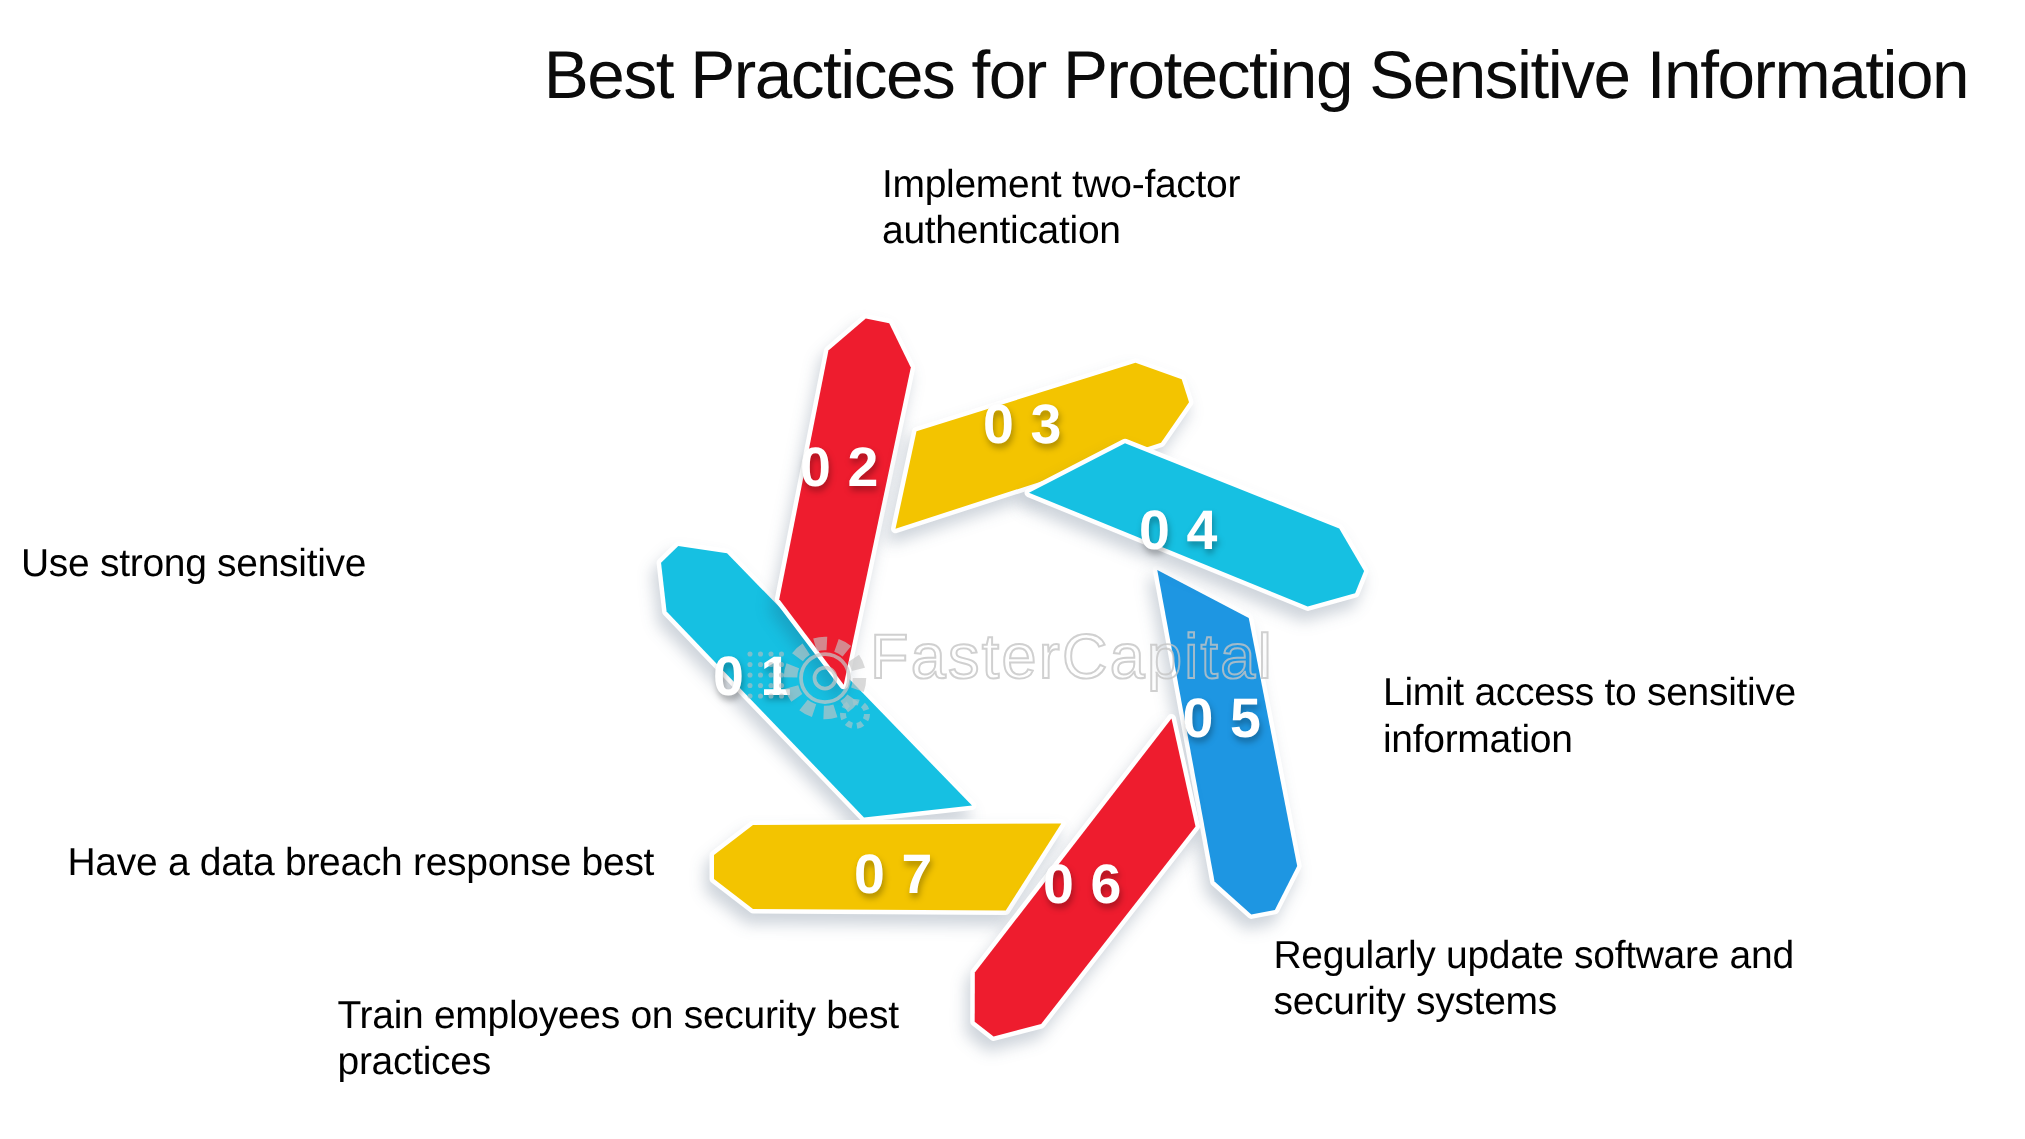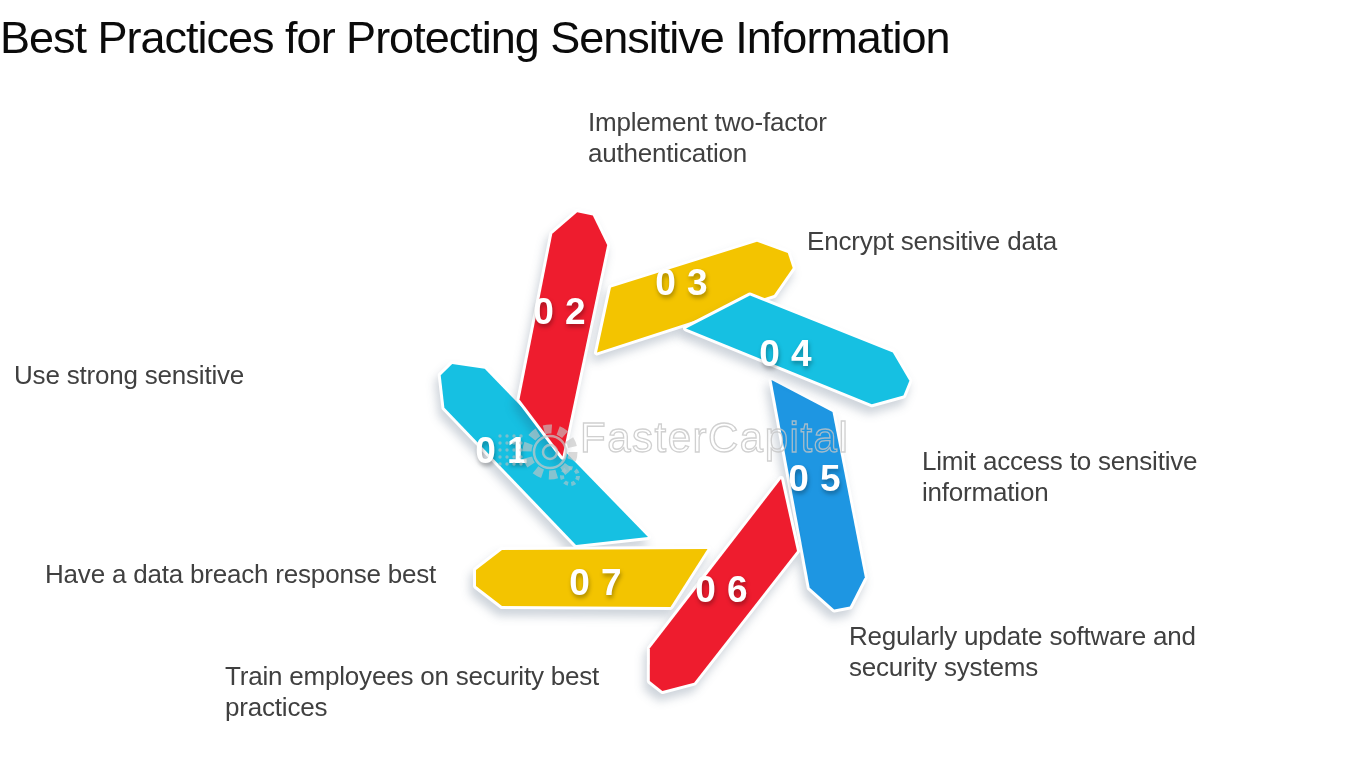--- a/index.html
+++ b/index.html
@@ -1,35 +1,35 @@
 <!DOCTYPE html>
 <html><head>
 <meta charset="utf-8">
 <style>
   html,body{margin:0;padding:0;background:#ffffff;}
   .stage{
     position:relative;width:1350px;height:759px;overflow:hidden;background:#ffffff;
     font-family:"Liberation Sans",sans-serif;
   }
   .title{
-    position:absolute;left:0;top:12px;width:1312px;text-align:left;
+    position:absolute;left:0;top:24px;width:1312px;text-align:right;
     font-size:45px;font-weight:400;color:#0b0b0b;letter-spacing:-1px;white-space:nowrap;
   }
   .diagram-svg{position:absolute;left:0;top:0;}
   .arrow{
     stroke:#ffffff;stroke-width:6;stroke-linejoin:round;paint-order:stroke;
     filter:drop-shadow(-3px 7px 5px rgba(30,60,90,.22));
   }
   .num{
     font-family:"Liberation Sans",sans-serif;font-weight:700;font-size:37px;
     fill:#ffffff;letter-spacing:.3em;text-anchor:middle;
     filter:drop-shadow(1px 3px 2px rgba(0,0,0,.3));
   }
   .label{
-    position:absolute;font-size:26px;color:#404040;line-height:1.18;letter-spacing:-.2px;
+    position:absolute;font-size:26px;color:#000000;line-height:1.18;letter-spacing:-.2px;
   }
   .wm{
     position:absolute;left:494px;top:414px;display:flex;align-items:flex-start;
     opacity:.8;pointer-events:none;
   }
   .wm-text{
     font-size:42px;color:rgba(255,255,255,0);
     -webkit-text-stroke:1.3px #c5c5c5;letter-spacing:1.5px;white-space:nowrap;
   }
 </style>
@@ -86,19 +86,18 @@
       <circle cx="56" cy="38" r="23" fill="none" stroke="#c6c6c6" stroke-width="9" stroke-dasharray="8 6.5" opacity=".8"></circle>
       <circle cx="56" cy="38" r="16" fill="none" stroke="#c6c6c6" stroke-width="2.5" opacity=".9"></circle>
       <circle cx="56" cy="38" r="7" fill="none" stroke="#c6c6c6" stroke-width="2.5" opacity=".9"></circle>
       <circle cx="76" cy="62" r="8" fill="none" stroke="#c8c8c8" stroke-width="4" stroke-dasharray="4 3.2" opacity=".7"></circle>
     </svg>
     <span class="wm-text">FasterCapital</span>
   </div>
 
   <div class="label" style="left:14px;top:360px;">Use strong sensitive</div>
   <div class="label" style="left:588px;top:107px;width:280px;">Implement two-factor authentication</div>
-  <div class="label" style="left:807px;top:226px;">Encrypt sensitive data</div>
   <div class="label" style="left:922px;top:402px;width:295px;margin-top:44px;">Limit access to sensitive information</div>
   <div class="label" style="left:225px;top:661px;width:400px;">Train employees on security best practices</div>
   <div class="label" style="left:849px;top:621px;width:385px;">Regularly update software and security systems</div>
   <div class="label" style="left:45px;top:559px;">Have a data breach response best</div>
 
 </div>
 
 </body></html>

